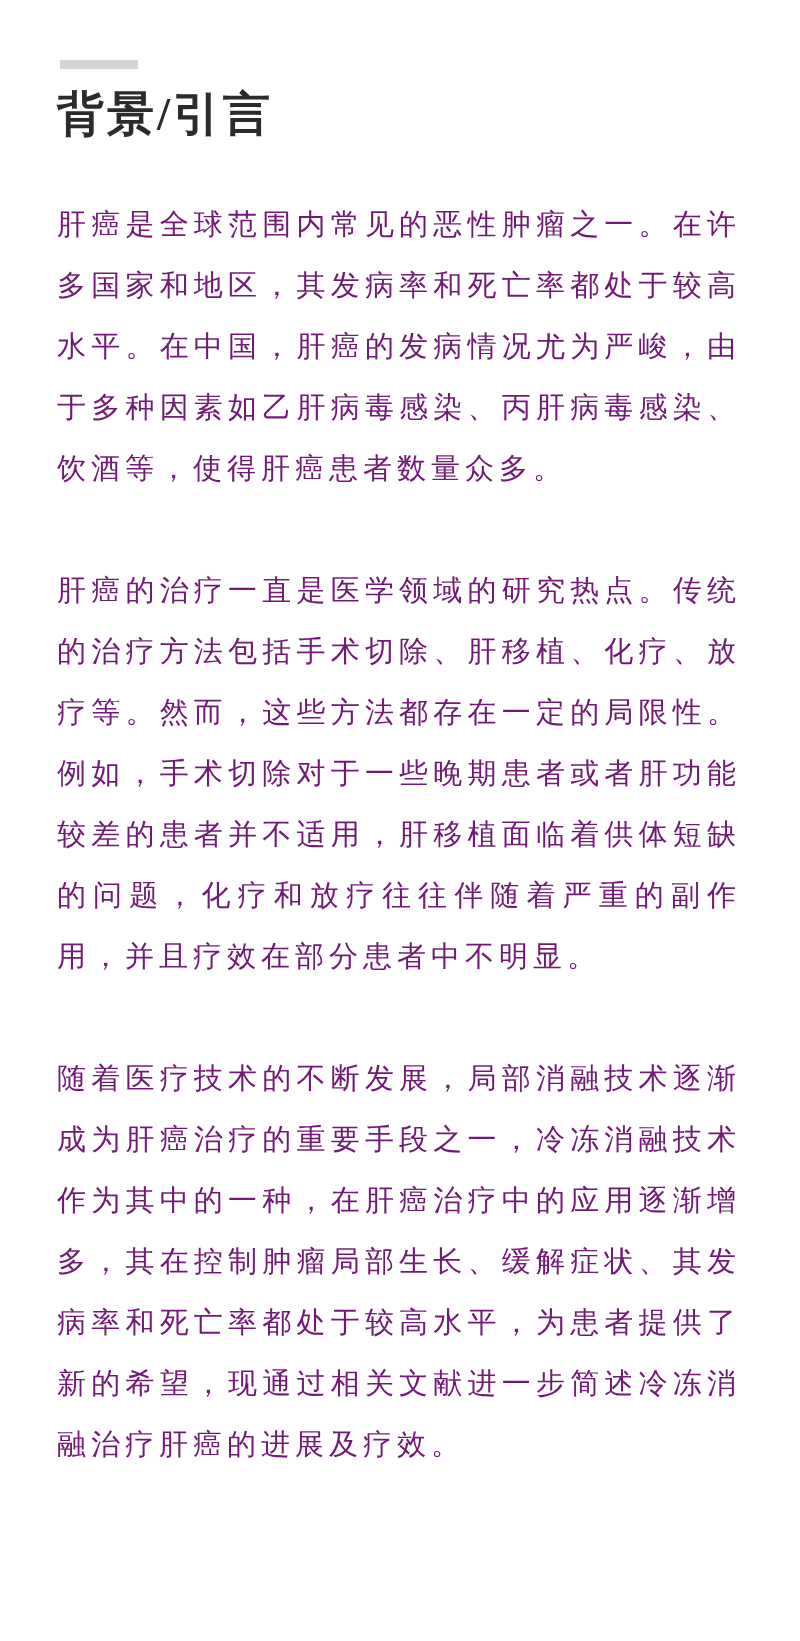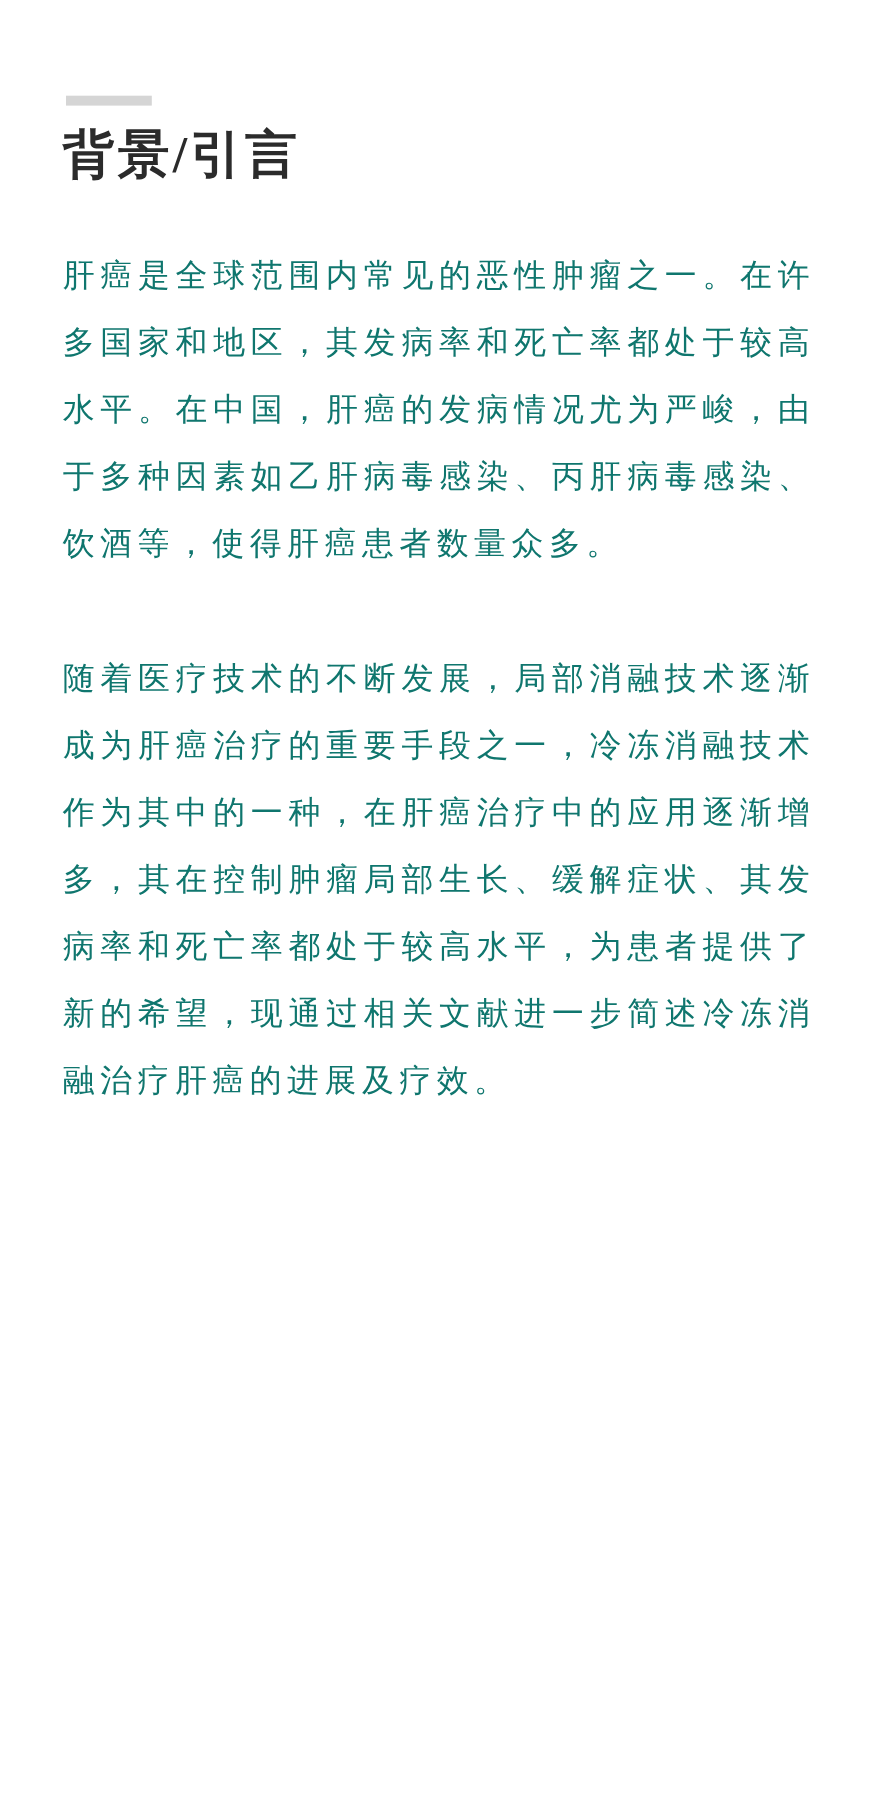--- a/index.html
+++ b/index.html
@@ -9,21 +9,21 @@
     }
     body {
       width: 800px;
       min-height: 1641px;
       font-family: "Liberation Sans", "DejaVu Sans", sans-serif;
     }
     .page {
       box-sizing: border-box;
       width: 800px;
       min-height: 1641px;
-      padding: 87px 59px 90px 57px;
+      padding: 60px 59px 90px 57px;
       background: #ffffff;
     }
     .accent-bar {
       width: 78px;
       height: 9px;
       margin-left: 3px;
       background: #d5d5d5;
     }
     h1.section-heading {
       margin: 17px 0 0 0;
@@ -32,21 +32,21 @@
       font-size: 47px;
       line-height: 56px;
       letter-spacing: 3px;
       color: #2b2b2b;
     }
     .body-text p {
       margin: 0 0 61px 0;
       font-size: 29px;
       line-height: 61px;
       letter-spacing: 5px;
-      color: #0f766e;
+      color: #701a75;
       text-align: justify;
       word-break: break-all;
     }
     .body-text p:first-child {
       margin-top: 52px;
     }
     .body-text p:last-child {
       margin-bottom: 0;
     }
   </style>
@@ -54,16 +54,17 @@
 <body>
 
 <div class="page">
 
   <div class="accent-bar"></div>
 
   <h1 class="section-heading">背景/引言</h1>
 
   <div class="body-text">
     <p>肝癌是全球范围内常见的恶性肿瘤之一。在许多国家和地区，其发病率和死亡率都处于较高水平。在中国，肝癌的发病情况尤为严峻，由于多种因素如乙肝病毒感染、丙肝病毒感染、饮酒等，使得肝癌患者数量众多。</p>
+    <p>肝癌的治疗一直是医学领域的研究热点。传统的治疗方法包括手术切除、肝移植、化疗、放疗等。然而，这些方法都存在一定的局限性。例如，手术切除对于一些晚期患者或者肝功能较差的患者并不适用，肝移植面临着供体短缺的问题，化疗和放疗往往伴随着严重的副作用，并且疗效在部分患者中不明显。</p>
     <p>随着医疗技术的不断发展，局部消融技术逐渐成为肝癌治疗的重要手段之一，冷冻消融技术作为其中的一种，在肝癌治疗中的应用逐渐增多，其在控制肿瘤局部生长、缓解症状、其发病率和死亡率都处于较高水平，为患者提供了新的希望，现通过相关文献进一步简述冷冻消融治疗肝癌的进展及疗效。</p>
   </div>
 
 </div>
 
 </body></html>

